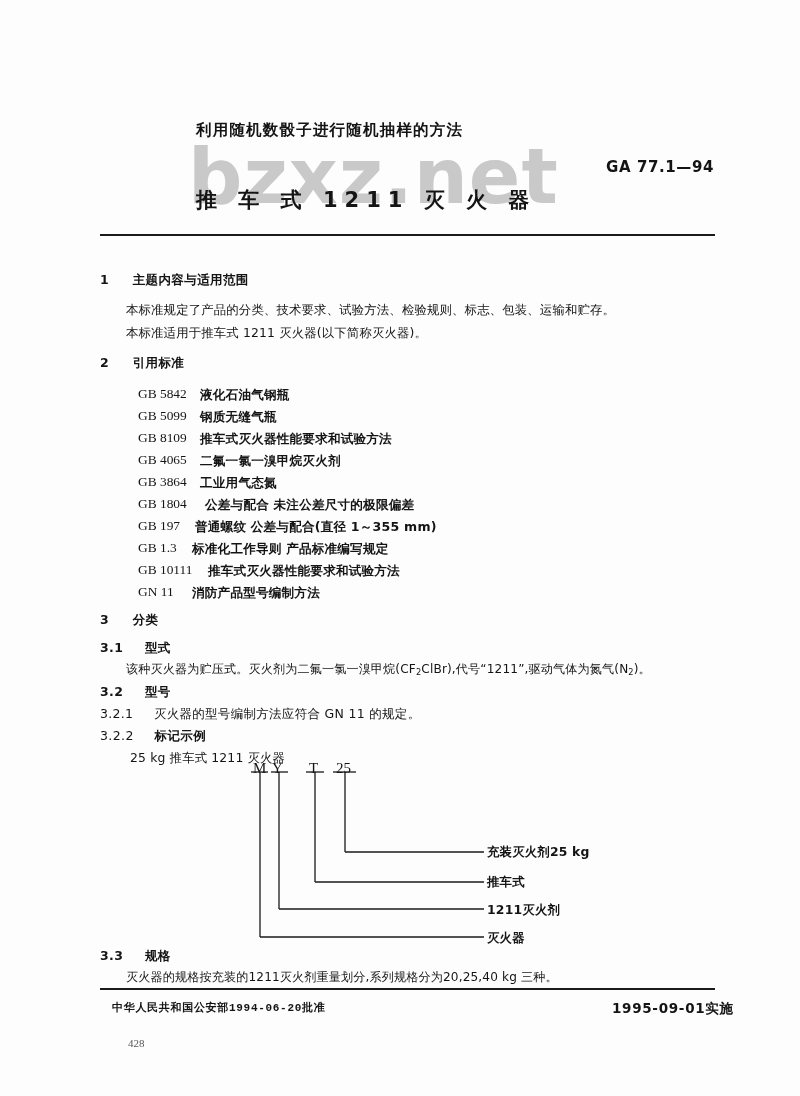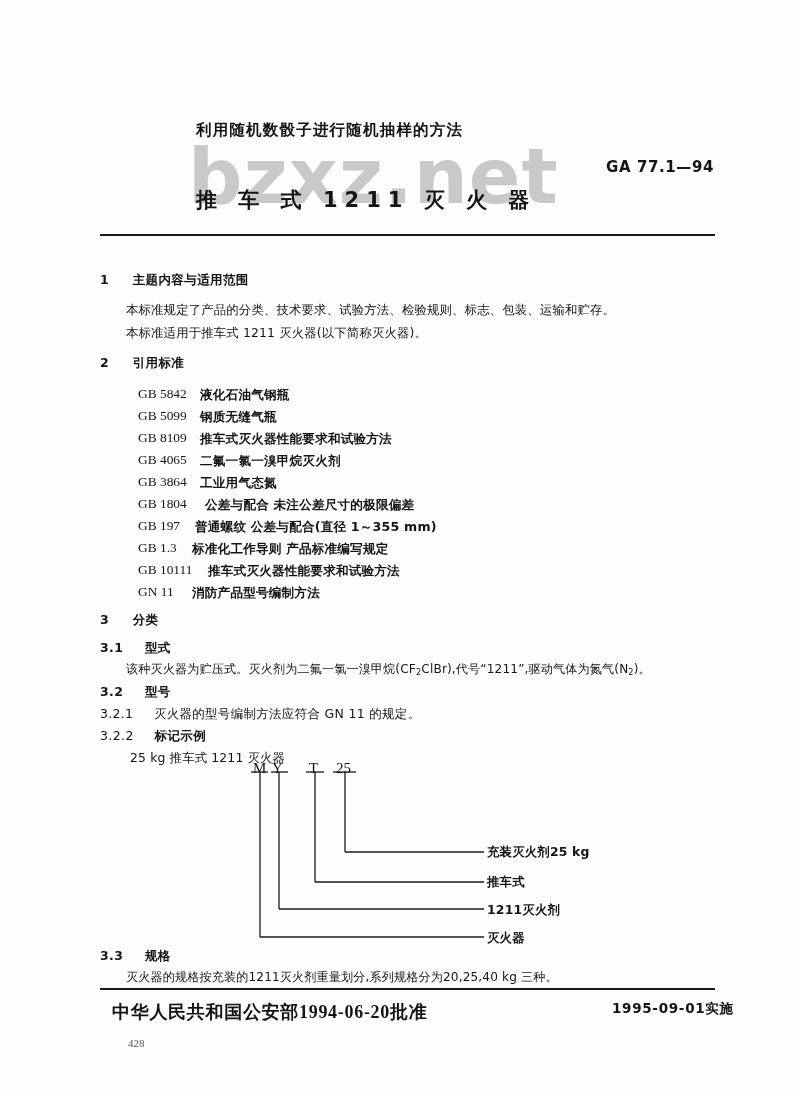--- a/index.html
+++ b/index.html
@@ -143,23 +143,23 @@
     font-size: 12.4px;
     letter-spacing: 0.2px;
     white-space: nowrap;
   }
 
   
   .ft-left {
     position: absolute;
     left: 112px;
     top: 1000px;
-    font-family: Liberation Serif, serif;
-    font-weight: bold;
-    font-size: 18px;
+    font-family: Liberation Mono, monospace;
+    font-weight: bold;
+    font-size: 11px;
     letter-spacing: 0.7px;
     white-space: nowrap;
   }
   .ft-right {
     position: absolute;
     left: 612px;
     top: 1000px;
     font-family: "DejaVu Sans", sans-serif;
     font-weight: bold;
     font-size: 13.5px;

